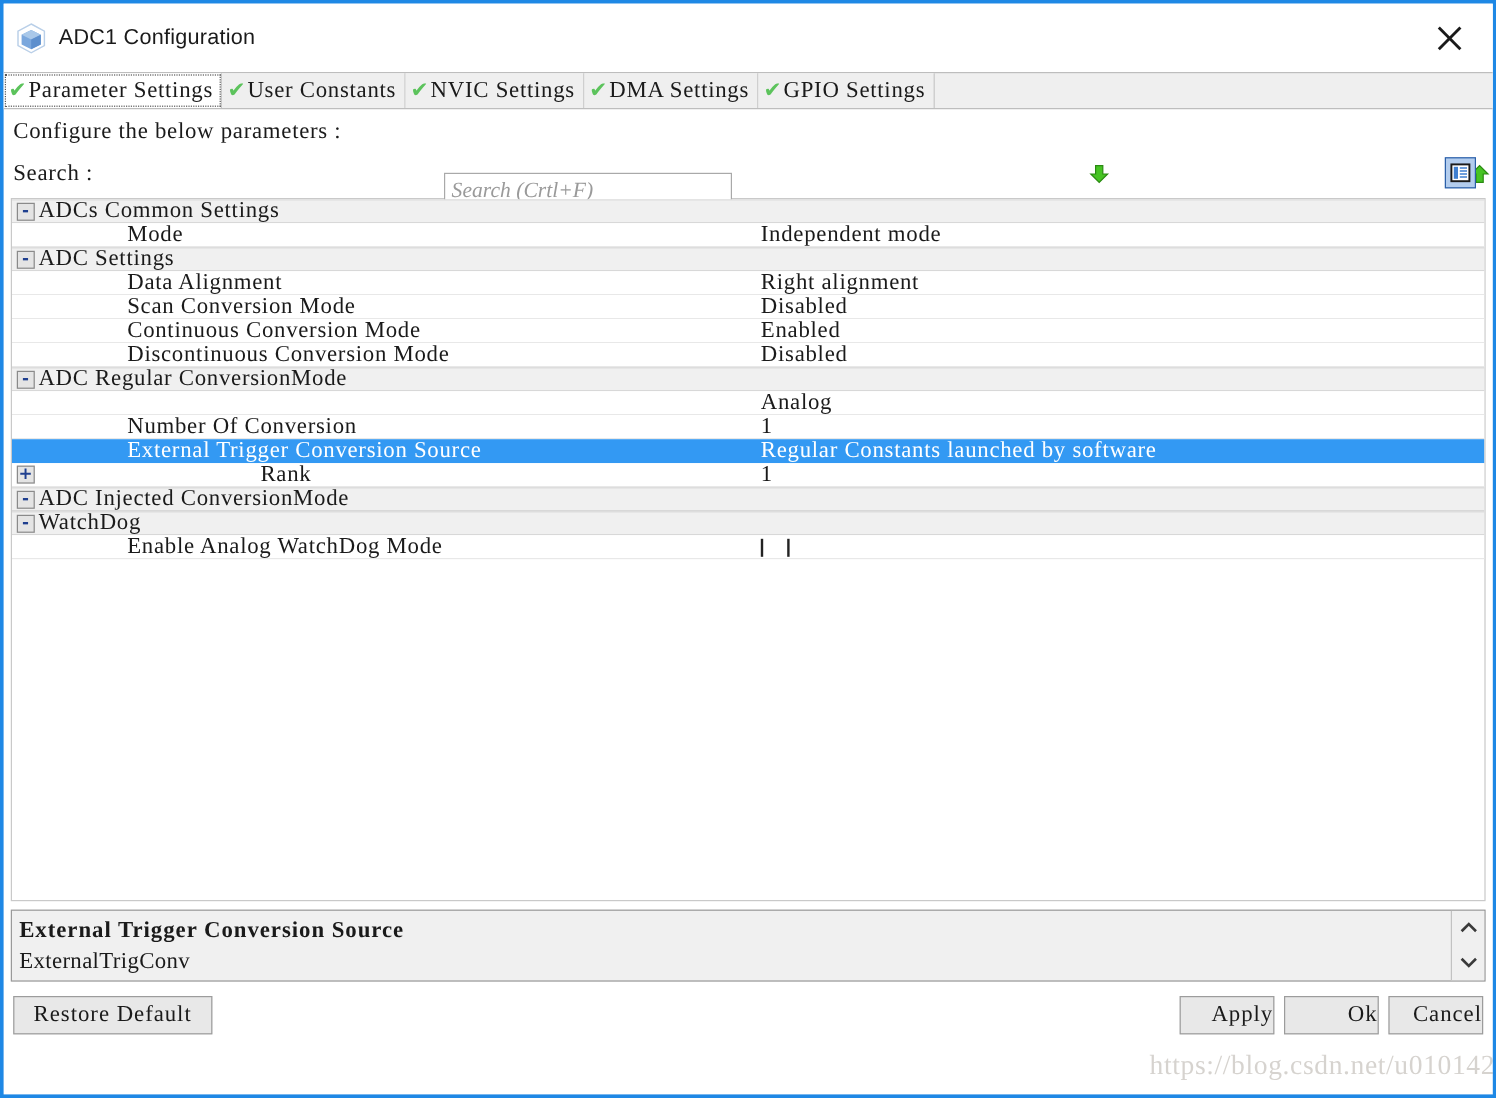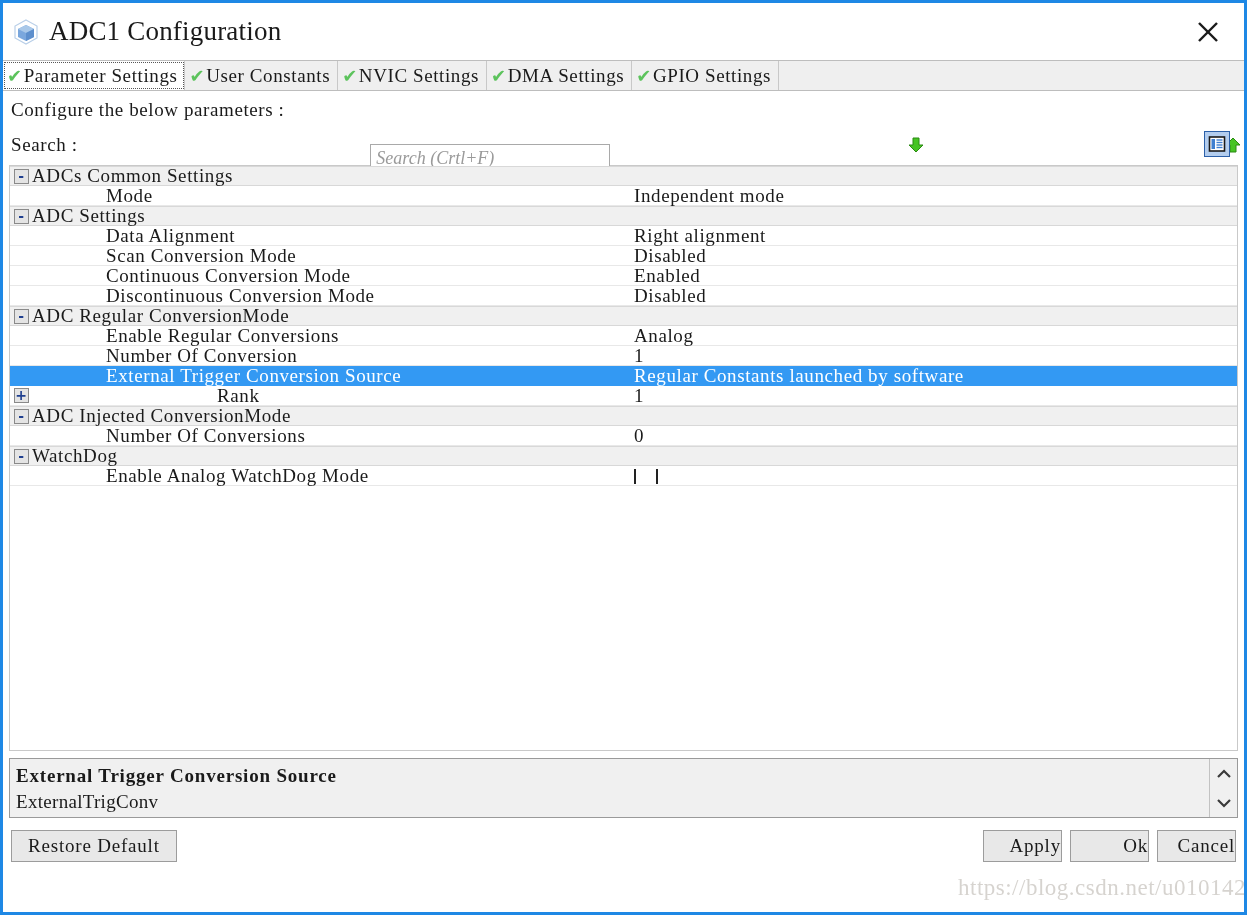--- a/index.html
+++ b/index.html
@@ -31,22 +31,22 @@
     padding-left: 8px;
     box-sizing: border-box;
   }
   .app-icon {
     width: 30px;
     height: 30px;
     flex: 0 0 30px;
     margin-right: 8px;
   }
   .title-text {
-    font-family: Liberation Serif, serif;
-    font-size: 27px;
+    font-family: Liberation Sans, sans-serif;
+    font-size: 18px;
     color: #1a1a1a;
     letter-spacing: 0.2px;
     white-space: nowrap;
   }
   .close-btn {
     position: absolute;
     right: 18px;
     top: 12px;
     width: 36px;
     height: 34px;
@@ -452,21 +452,20 @@
     </div>
 
     <div class="row group">
       <span class="expander">-</span>
       <span class="cell-name group-label">ADC Regular ConversionMode</span>
       <span class="cell-value"></span>
     </div>
 
     <div class="row param">
       <span class="expander blank"></span>
-      <span class="cell-name indent">Enable Regular Conversions</span>
       <span class="cell-value">Analog</span>
     </div>
 
     <div class="row param">
       <span class="expander blank"></span>
       <span class="cell-name indent">Number Of Conversion</span>
       <span class="cell-value">1</span>
     </div>
 
     <div class="row selected">
@@ -480,25 +479,20 @@
       <span class="cell-name indent-rank">Rank</span>
       <span class="cell-value">1</span>
     </div>
 
     <div class="row group">
       <span class="expander">-</span>
       <span class="cell-name group-label">ADC Injected ConversionMode</span>
       <span class="cell-value"></span>
     </div>
 
-    <div class="row param">
-      <span class="expander blank"></span>
-      <span class="cell-name indent">Number Of Conversions</span>
-      <span class="cell-value">0</span>
-    </div>
 
     <div class="row group">
       <span class="expander">-</span>
       <span class="cell-name group-label">WatchDog</span>
       <span class="cell-value"></span>
     </div>
 
     <div class="row param">
       <span class="expander blank"></span>
       <span class="cell-name indent">Enable Analog WatchDog Mode</span>

